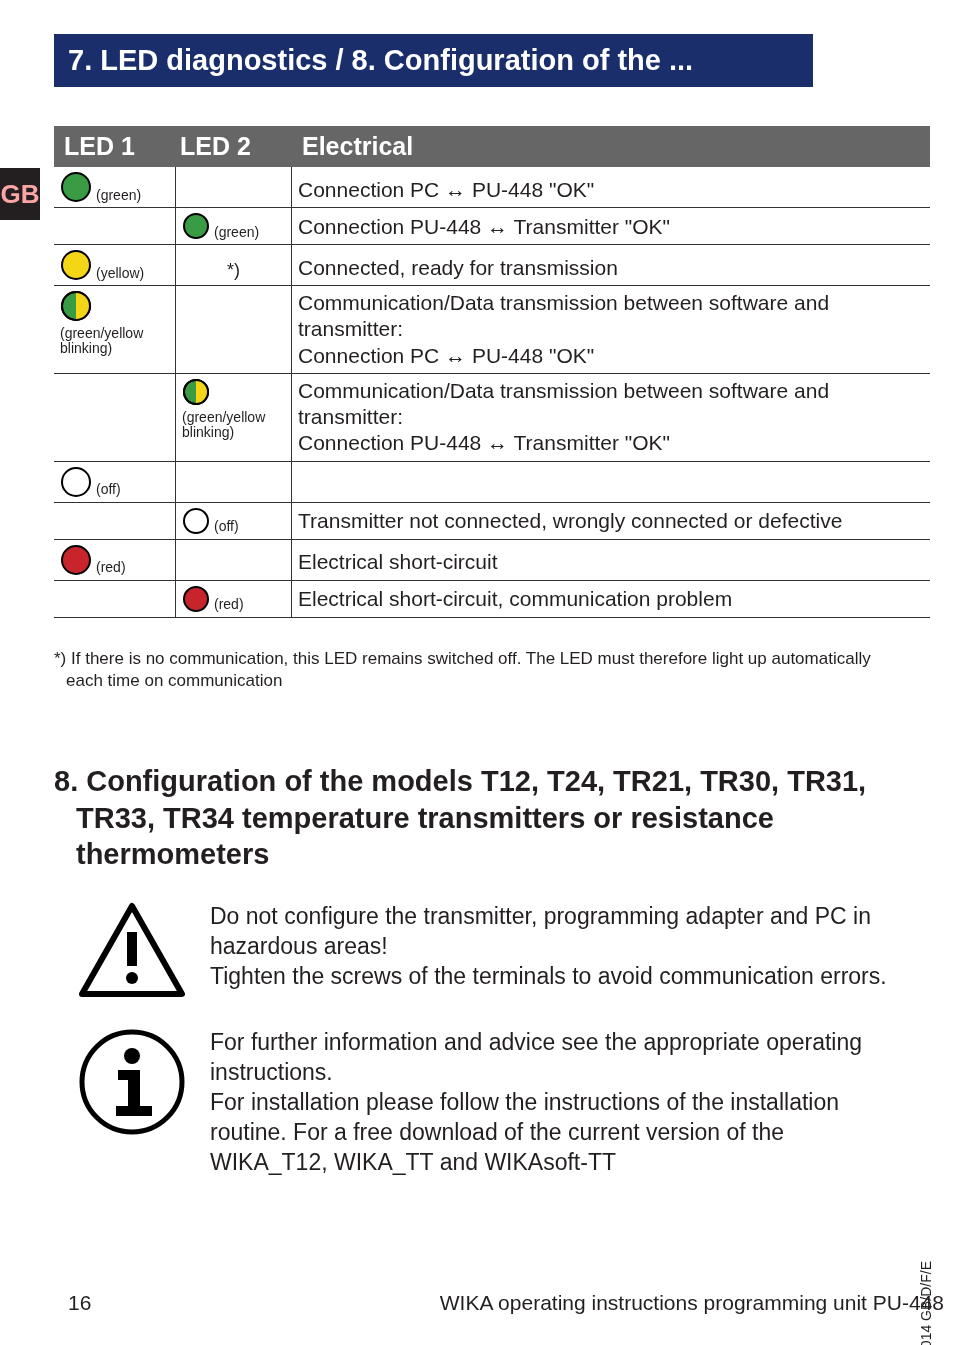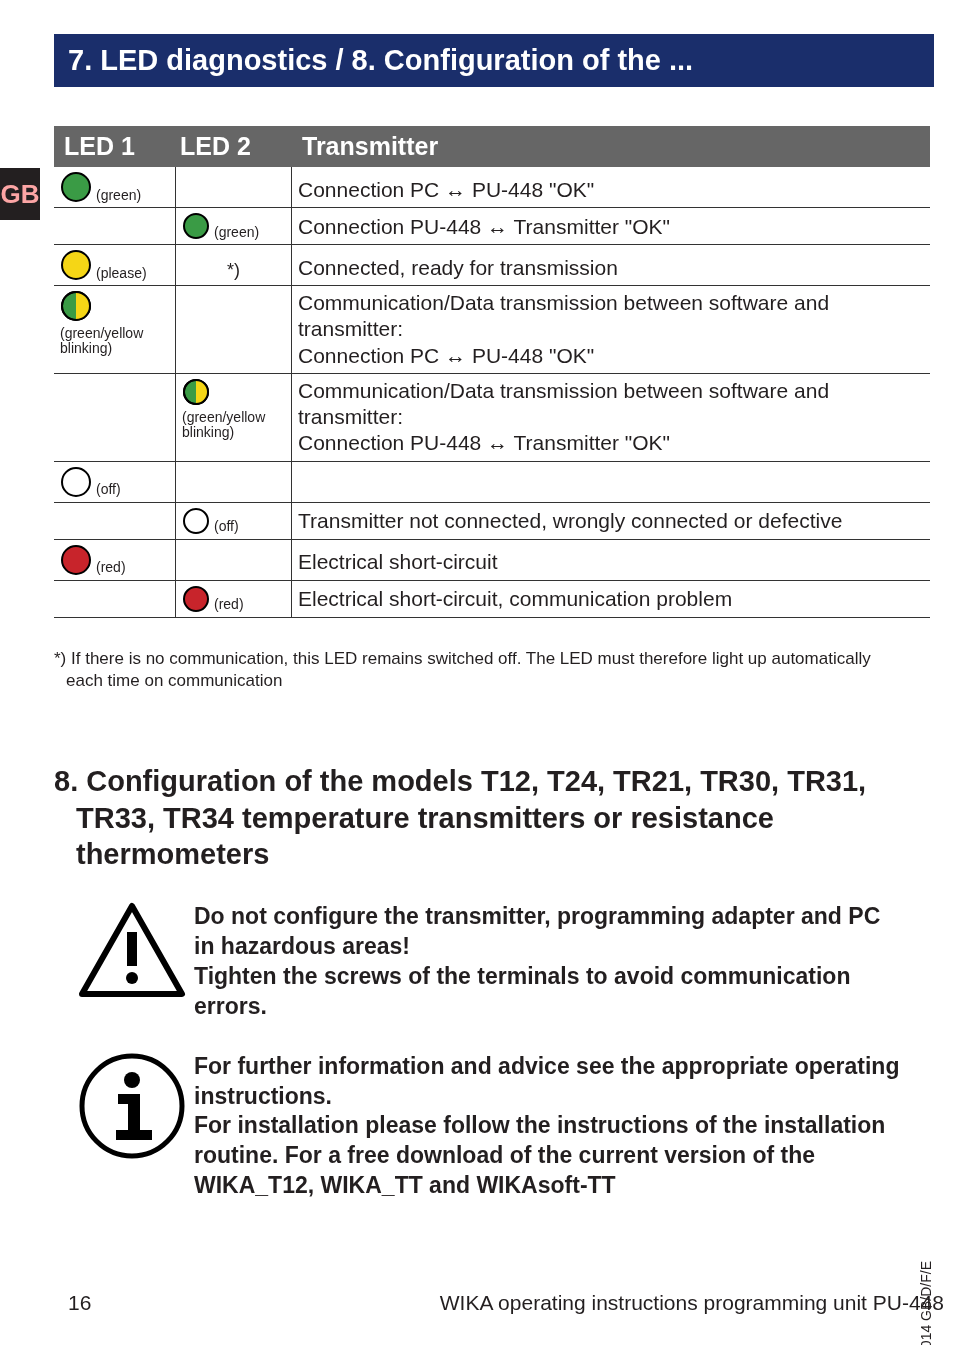--- a/index.html
+++ b/index.html
@@ -1,18 +1,18 @@
 <!DOCTYPE html>
 <html><head>
 <meta charset="utf-8">
 <style>
   * { box-sizing: border-box; margin: 0; padding: 0; }
   body { font-family: Arial, Helvetica, sans-serif; width: 954px; height: 1345px; position: relative; background: #fff; color: #231f20; }
   
-  .header-bar { background: #1a2e6b; color: #fff; font-size: 29px; font-weight: bold; padding: 10px 14px; margin: 34px 0 28px 54px; width: 880px; }
+  .header-bar { background: #1a2e6b; color: #fff; font-size: 29px; font-weight: bold; padding: 10px 14px; margin: 34px 0 28px 54px; width: 759px; }
   
   .lang-tab { position: absolute; left: 0; top: 168px; width: 40px; height: 52px; background: #231f20; color: #fca5a5; font-weight: bold; font-size: 26px; display: flex; align-items: center; justify-content: center; }
   
   .table-wrap { margin-left: 54px; width: 876px; }
   .table-header { display: flex; background: #666; color: #fff; font-size: 25px; font-weight: bold; margin-top: 39px; }
   .th1 { width: 122px; padding: 6px 10px; }
   .th2 { width: 116px; padding: 6px 4px; }
   .th3 { flex: 1; padding: 6px 10px; }
   
   .tbody .tr { display: flex; border-bottom: 1px solid #333; }
@@ -23,40 +23,40 @@
   
   .led { display: inline-block; }
   .led svg { display: block; }
   .led-label { font-size: 14px; line-height: 1.1; }
   
   .footnote { margin: 30px 54px 0 54px; font-size: 17px; line-height: 1.35; padding-left: 12px; text-indent: -12px; }
   
   .section-title { margin: 70px 54px 30px 76px; font-size: 29px; font-weight: bold; line-height: 1.25; }
   .section-num { margin-left: -22px; }
   
-  .info-block { display: flex; gap: 8px; margin: 0 54px 30px 78px; align-items: flex-start; font-weight: bold; }
+  .info-block { display: flex; gap: 24px; margin: 0 54px 30px 78px; align-items: flex-start; }
   .info-icon { flex: 0 0 108px; display: flex; align-items: flex-start; justify-content: center; }
   .info-text { flex: 1; font-size: 23px; line-height: 1.3; }
   
   .side-vertical { position: absolute; right: 20px; bottom: 84px; transform: rotate(-90deg); transform-origin: right bottom; font-size: 14px; white-space: nowrap; }
   
   .footer { position: absolute; bottom: 30px; left: 68px; width: 876px; display: flex; justify-content: space-between; font-size: 21px; }
 </style>
 </head>
 <body>
 
 <div class="header-bar">7. LED diagnostics / 8. Configuration of the ...</div>
 
 <div class="lang-tab">GB</div>
 
 <div class="table-wrap">
   <div class="table-header">
     <div class="th1">LED 1</div>
     <div class="th2">LED 2</div>
-    <div class="th3">Transmitter</div>
+    <div class="th3">Electrical</div>
   </div>
   <div class="tbody" id="tbody">
       <div class="tr">
         <div class="c1">
           <span class="led">
             <svg width="32" height="32" viewBox="0 0 32 32">
     <circle cx="16" cy="16" r="14" fill="#3a9b45" stroke="#000" stroke-width="2"></circle>
 
   </svg>
           </span>
@@ -79,21 +79,21 @@
         <div class="c3">Connection PU-448 ↔ Transmitter "OK"</div>
       </div>
       <div class="tr">
         <div class="c1">
           <span class="led">
             <svg width="32" height="32" viewBox="0 0 32 32">
     <circle cx="16" cy="16" r="14" fill="#f5d616" stroke="#000" stroke-width="2"></circle>
 
   </svg>
           </span>
-          <span class="led-label">(please)</span>
+          <span class="led-label">(yellow)</span>
         </div>
         <div class="c2" style="justify-content: center; font-size: 18px;">*)</div>
         <div class="c3">Connected, ready for transmission</div>
       </div>
       <div class="tr">
         <div class="c1" style="flex-direction: column; align-items: flex-start;">
           <span class="led">
             <svg width="32" height="32" viewBox="0 0 32 32">
     <circle cx="16" cy="16" r="14" fill="#3a9b45" stroke="#000" stroke-width="2"></circle>
     <path d="M 16,16 L 16,2 A 14,14 0 0 1 16,30 Z" fill="#f5d616"></path>

